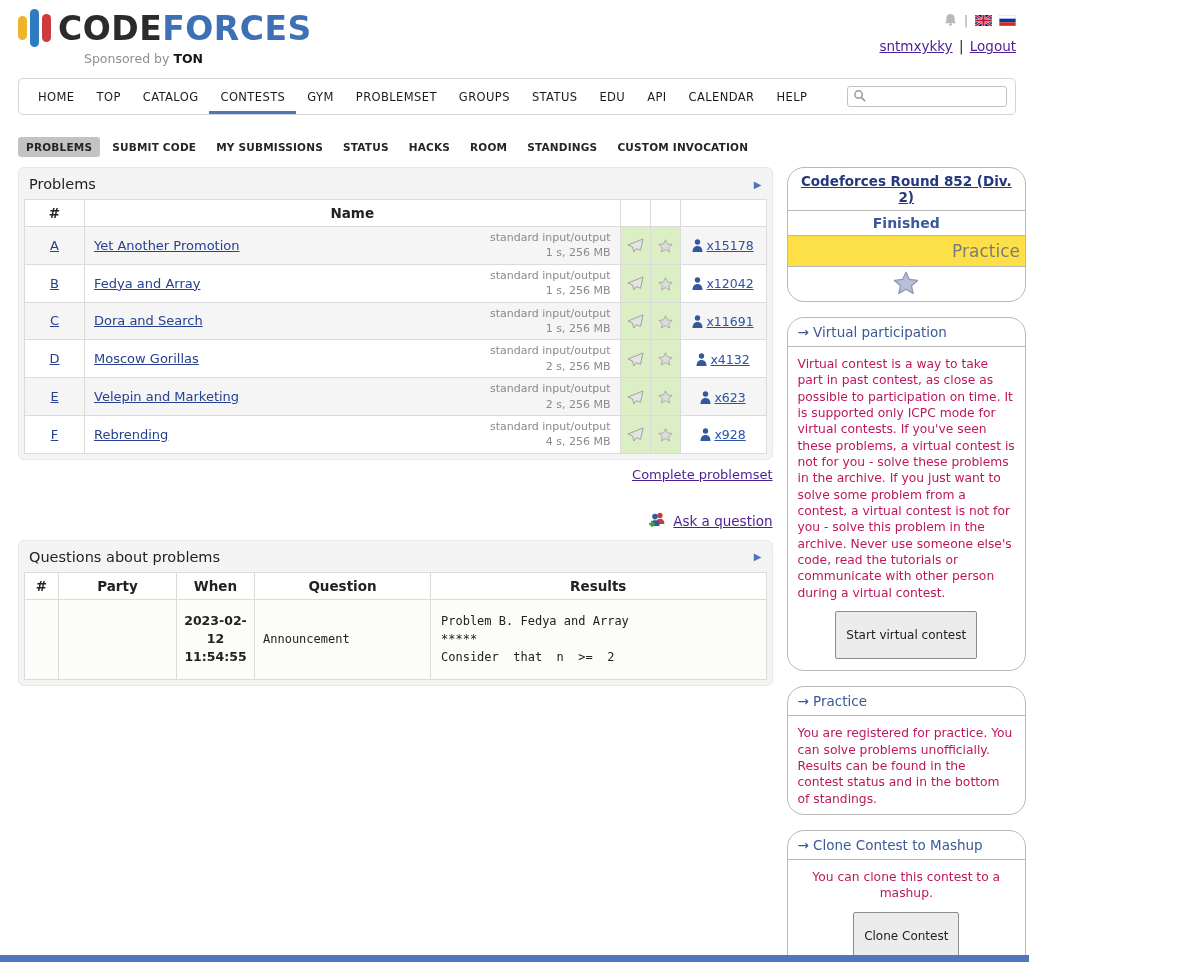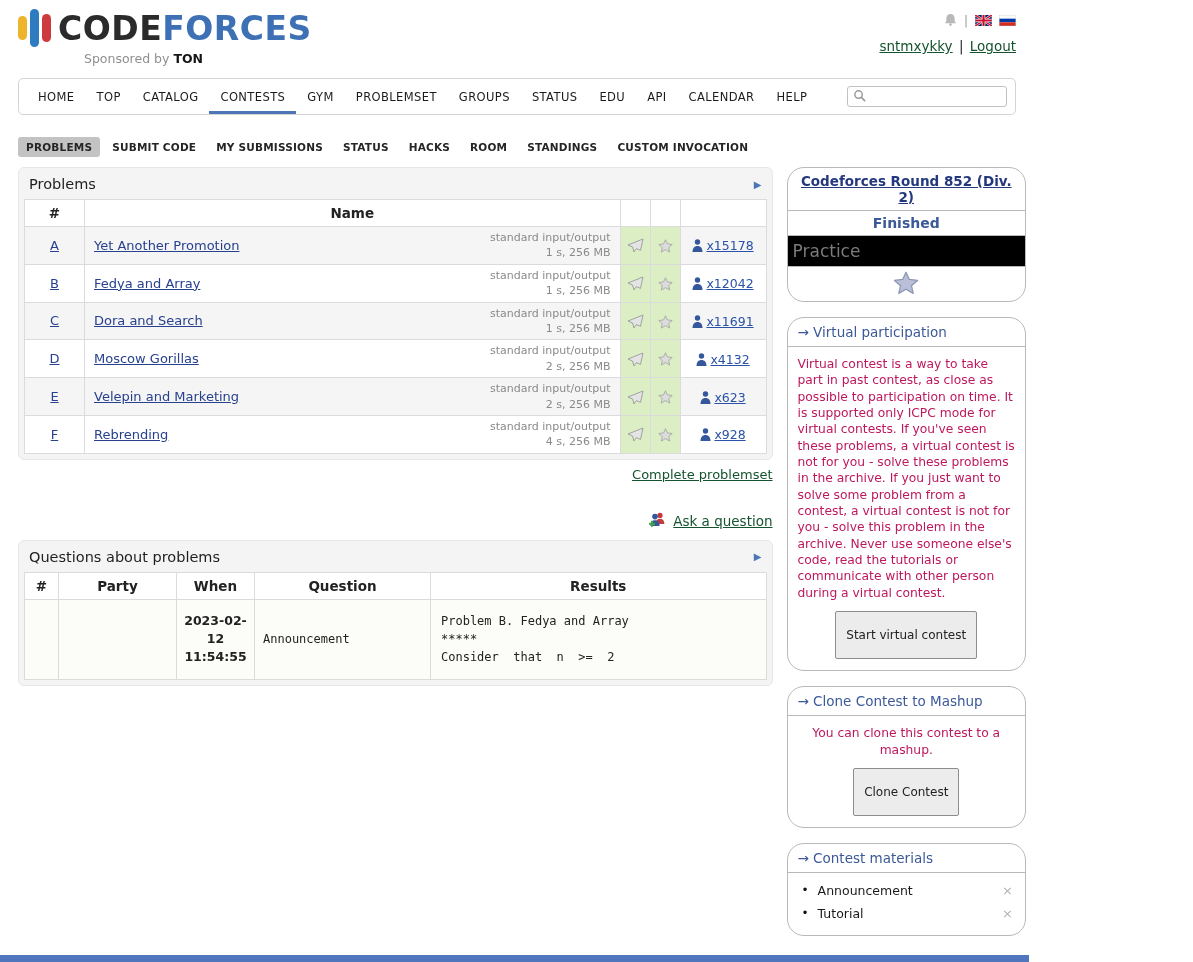--- a/index.html
+++ b/index.html
@@ -1,20 +1,20 @@
 <!DOCTYPE html>
 <html><head>
 <meta charset="utf-8">
 <style>
 * { box-sizing: border-box; }
 html,body { margin:0; padding:0; }
 body { background:#fff; font-family:"DejaVu Sans","Liberation Sans",sans-serif; font-size:13px; color:#222; }
 .page { width:1029px; height:962px; position:relative; overflow:hidden; background:#fff; }
 a { cursor:pointer; }
-a.lnk { color:#14532d; text-decoration:underline; }
+a.lnk { color:#4c1d95; text-decoration:underline; }
 
 
 .top { display:flex; justify-content:space-between; align-items:flex-start; padding:8px 13px 0 18px; height:74px; }
 .logo-top { display:flex; align-items:center; }
 .bars { display:flex; align-items:center; gap:3px; height:40px; margin-right:7px; }
 .bar { width:9px; border-radius:5px; }
 .bar.yellow { height:24px; background:#EDB42C; }
 .bar.blue { height:38px; background:#2E7BC1; }
 .bar.red { height:28px; background:#CE3B3F; }
 .logo-text { font-size:33px; font-weight:bold; letter-spacing:0.5px; line-height:1; }
@@ -79,21 +79,21 @@
 .q-when { text-align:center; font-weight:bold; font-size:12.5px; line-height:1.45; padding:4px; }
 .q-q { font-family:"DejaVu Sans Mono",monospace; font-size:12px; padding:6px 8px; }
 .q-a { padding:8px 10px; }
 .ans-line { font-family:"DejaVu Sans Mono",monospace; font-size:12px; line-height:1.5; white-space:pre; }
 
 
 .sidebox { border:1px solid #b9b9b9; border-radius:17px; margin-bottom:15px; background:#fff; overflow:hidden; }
 .contest-title-row { text-align:center; padding:5px 4px; border-bottom:1px solid #b9b9b9; }
 .contest-title-row a { font-weight:bold; font-size:13.5px; color:#23387f; text-decoration:underline; }
 .finished-row { text-align:center; font-weight:bold; font-size:14px; color:#3b5998; padding:4px; border-bottom:1px solid #b9b9b9; }
-.practice-row { text-align:left; font-size:17px; color:#7b7b7b; padding:5px; background:#000000; border-bottom:1px solid #b9b9b9; }
+.practice-row { text-align:right; font-size:17px; color:#7b7b7b; padding:5px; background:#fde047; border-bottom:1px solid #b9b9b9; }
 .star-row { text-align:center; padding:4px 0 3px; }
 .sb-caption { padding:6px 10px; border-bottom:1px solid #b9b9b9; color:#3b5998; font-weight:normal; font-size:13.5px; }
 .sb-body { padding:9px 10px 7px; font-size:12.3px; line-height:1.33; color:#be185d; }
 .sb-body.center { text-align:center; }
 .btn-row { text-align:center; padding:3px 0 11px; }
 .btn { font-family:inherit; font-size:12px; color:#222; background:#ececec; border:1px solid #8d8d8d; border-radius:2px; padding:16px 10px; cursor:pointer; }
 .mat-list { padding:6px 10px 10px 14px; }
 .mat-row { display:flex; align-items:center; padding:4px 0; font-size:12.5px; }
 .mat-bullet { margin-right:9px; font-size:12px; color:#111; }
 .mat-link { color:#1a1a1a; text-decoration:none; }
@@ -394,20 +394,24 @@
       </div>
 
       <div class="sidebox">
         <div class="sb-caption">→ Virtual participation</div>
         <div class="sb-body">Virtual contest is a way to take part in past contest, as close as possible to participation on time. It is supported only ICPC mode for virtual contests. If you've seen these problems, a virtual contest is not for you - solve these problems in the archive. If you just want to solve some problem from a contest, a virtual contest is not for you - solve this problem in the archive. Never use someone else's code, read the tutorials or communicate with other person during a virtual contest.</div>
         <div class="btn-row">
           <button class="btn">Start virtual contest</button>
         </div>
       </div>
 
+      <div class="sidebox">
+        <div class="sb-caption">→ Practice</div>
+        <div class="sb-body">You are registered for practice. You can solve problems unofficially. Results can be found in the contest status and in the bottom of standings.</div>
+      </div>
 
       <div class="sidebox">
         <div class="sb-caption">→ Clone Contest to Mashup</div>
         <div class="sb-body center">You can clone this contest to a mashup.</div>
         <div class="btn-row">
           <button class="btn">Clone Contest</button>
         </div>
       </div>
 
       <div class="sidebox">

